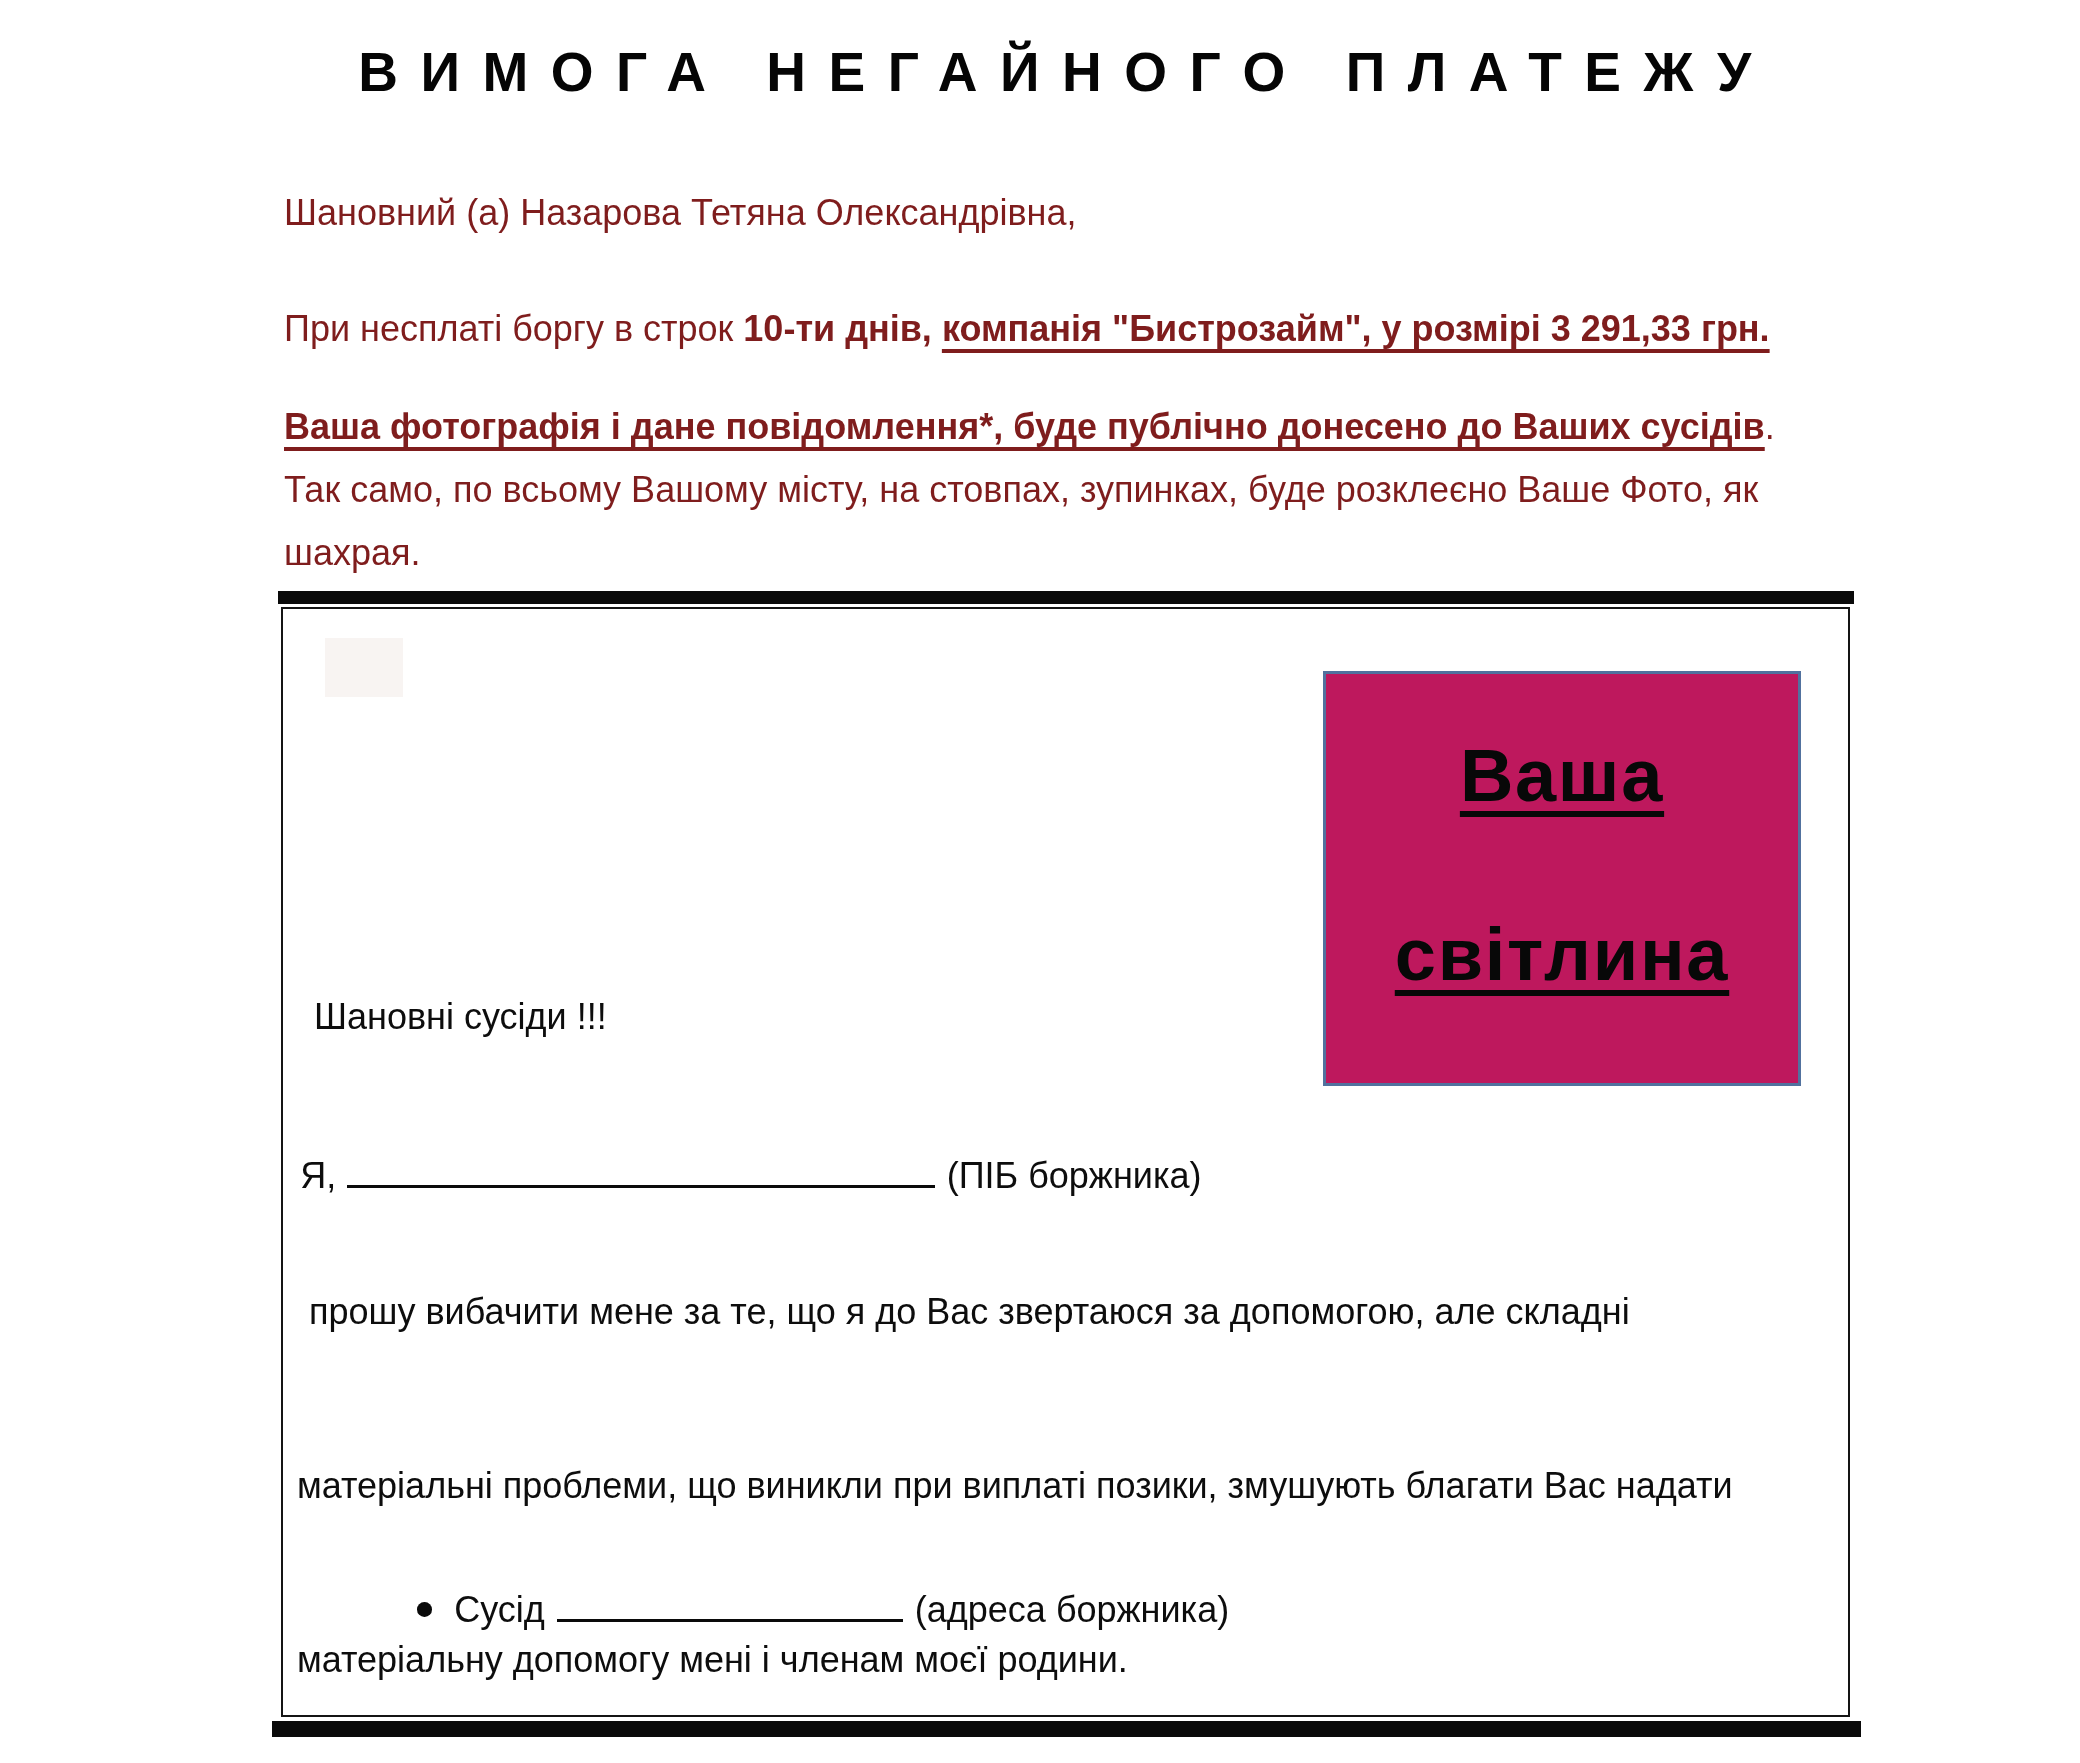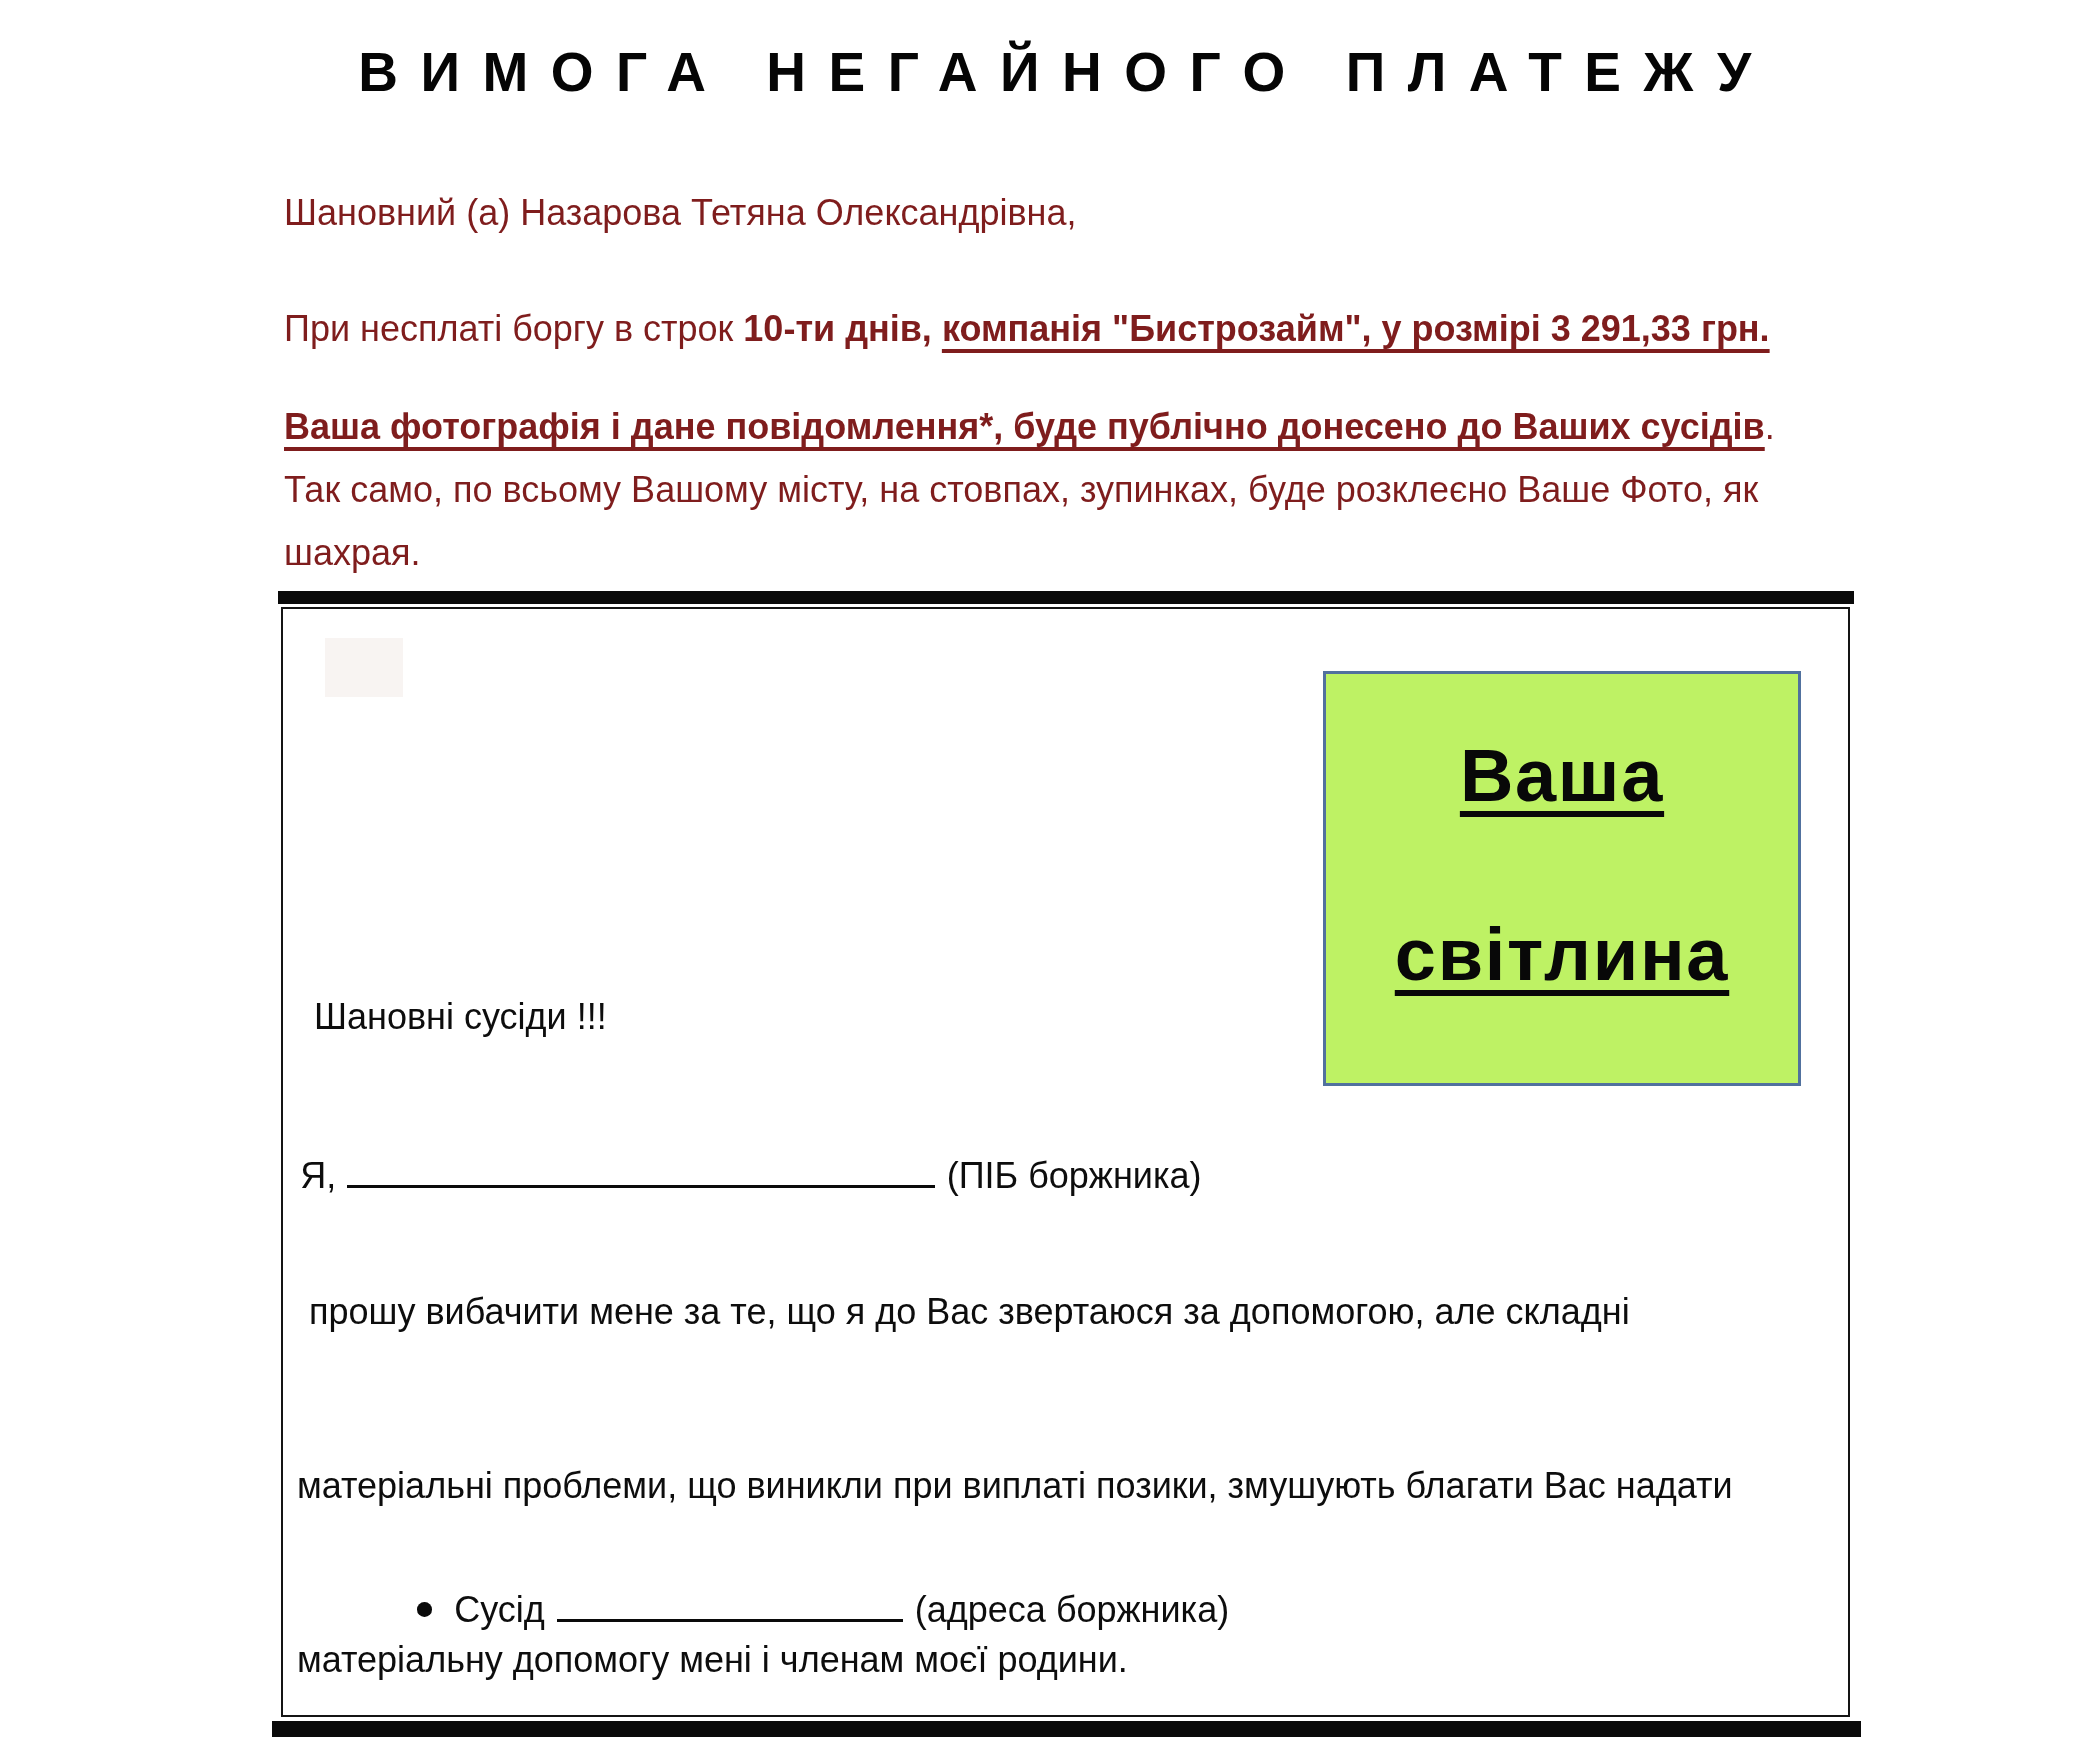--- a/index.html
+++ b/index.html
@@ -74,21 +74,21 @@
     position: absolute;
     left: 42px; top: 28.5px;
     width: 78px; height: 59px;
     background: #f8f4f2;
   }
   .photo-box {
     position: absolute;
     left: 1040px; top: 62px;
     width: 472px; height: 409px;
     border: 3.5px solid #51719e;
-    background: #bef264;
+    background: #be185d;
     text-decoration: underline;
   }
   .photo-line {
     position: absolute;
     left: 0; width: 100%;
     text-align: center;
     font-size: 74px;
     font-weight: bold;
     letter-spacing: 1.7px;
     text-decoration: underline;

